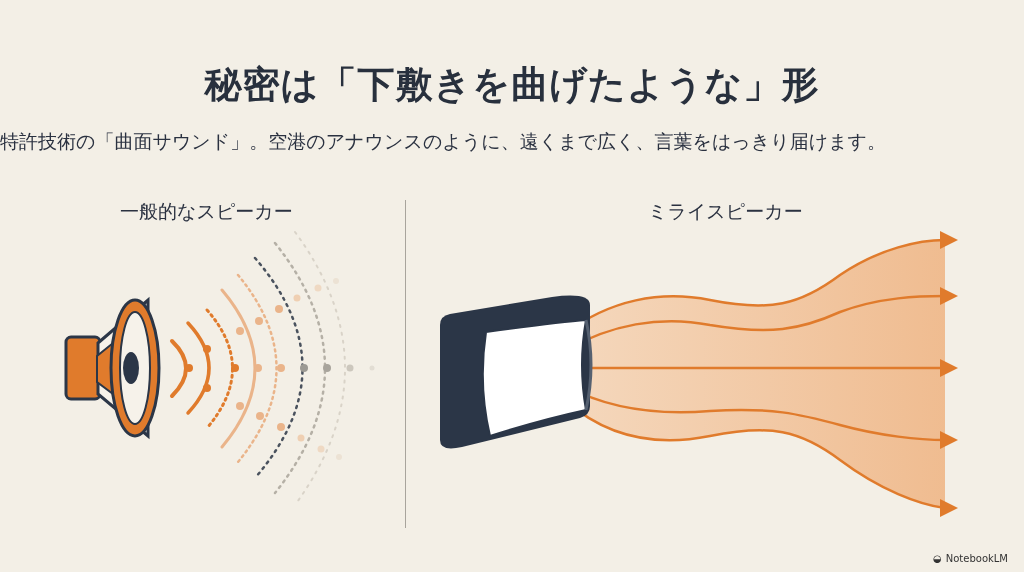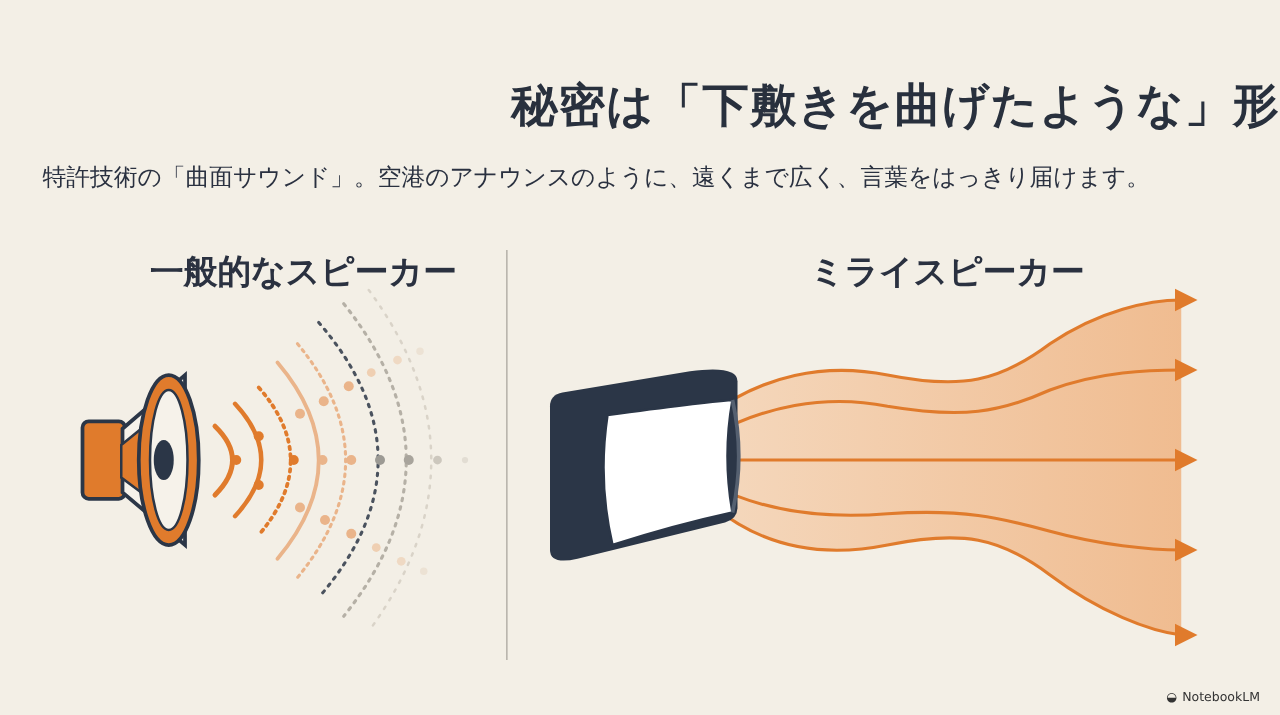--- a/index.html
+++ b/index.html
@@ -1,22 +1,22 @@
 <!DOCTYPE html>
 <html><head>
 <meta charset="utf-8">
 <style>
   html, body { margin:0; padding:0; }
   body { width:1024px; height:572px; background:#f3efe6; overflow:hidden; position:relative;
          font-family:"DejaVu Sans","Liberation Sans",sans-serif; color:#2a3342; }
-  .title { position:absolute; top:60px; left:0; width:1024px; text-align:right;
+  .title { position:absolute; top:60px; left:0; width:1024px; text-align:center;
            font-size:37px; font-weight:bold; color:#28303d; letter-spacing:1px; }
-  .subtitle { position:absolute; top:129px; left:0; width:920px; text-align:right;
+  .subtitle { position:absolute; top:129px; left:0; width:920px; text-align:left;
               font-size:19px; color:#2a3140; }
-  .label { position:absolute; top:199px; font-size:27px; font-weight:bold; color:#2a3140; }
+  .label { position:absolute; top:199px; font-size:19px; font-weight:normal; color:#2a3140; }
   .label.left { left:120px; }
   .label.right { left:648px; }
   .divider { position:absolute; left:405px; top:200px; width:1px; height:328px; background:#a8a49c; }
   svg.diagram { position:absolute; left:0; top:0; }
   .brand { position:absolute; right:16px; bottom:8px; font-size:10px; color:#333; display:flex; align-items:center; gap:4px; }
 </style>
 </head>
 <body>
 
 <div class="title">秘密は「下敷きを曲げたような」形</div>

